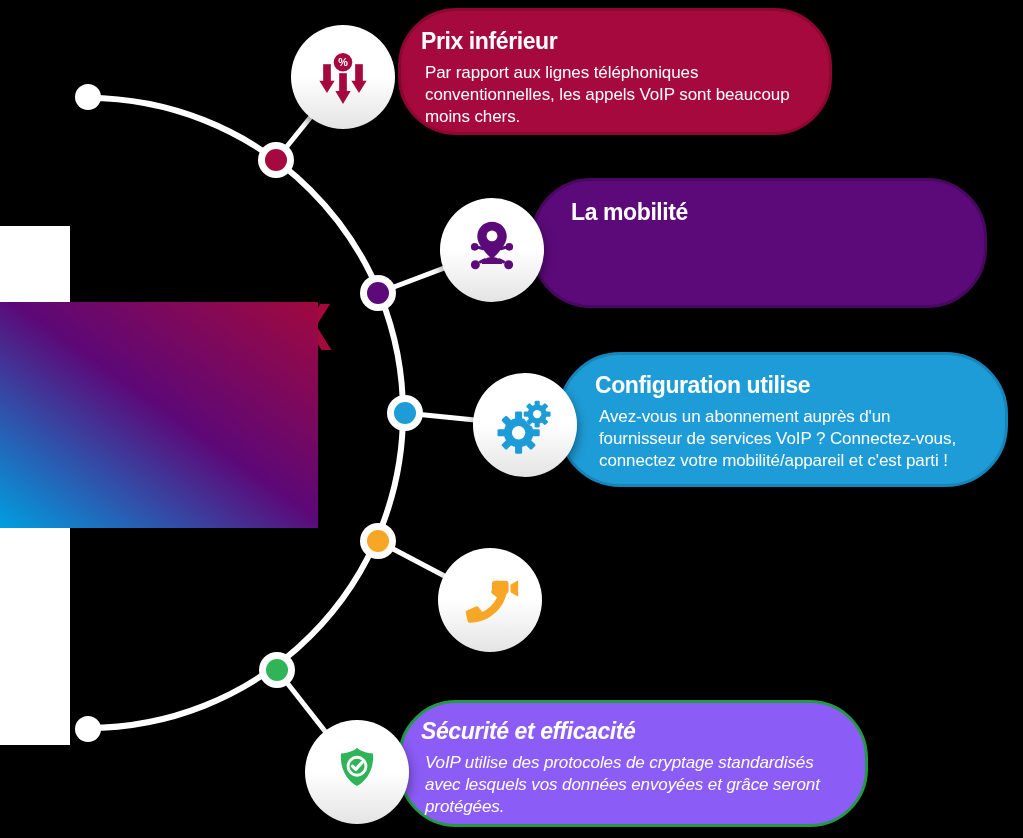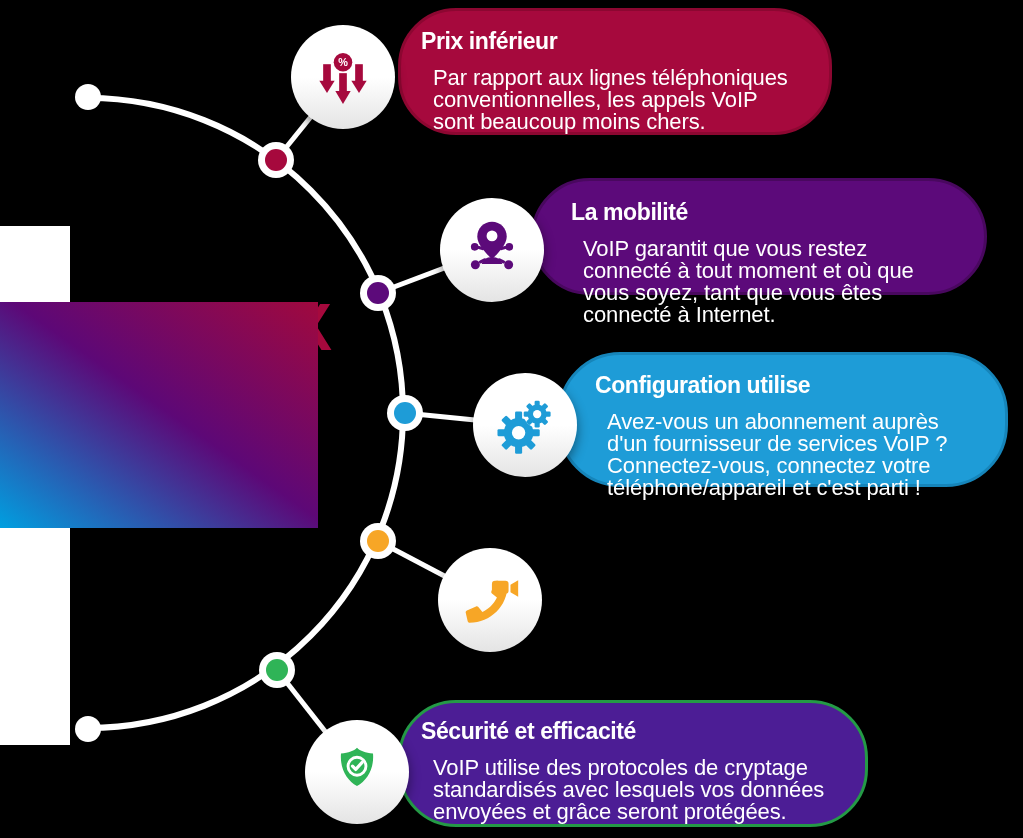--- a/index.html
+++ b/index.html
@@ -12,23 +12,23 @@
   
   .partial-x{position:absolute;left:288px;top:294px;font-size:66px;font-weight:bold;line-height:1;z-index:2;}
   
   .gradient-box{position:absolute;left:0;top:302px;width:318px;height:226px;z-index:3;}
   
   svg.overlay{position:absolute;left:0;top:0;width:1023px;height:838px;z-index:4;}
   
   .card{position:absolute;color:#fff;box-sizing:border-box;z-index:5;
         border:3px solid transparent;box-shadow:0 10px 18px rgba(0,0,0,.55);}
   .card h2{margin:0 0 7px 0;font-size:23px;font-weight:bold;letter-spacing:-0.4px;}
-  .card p{margin:12px;font-size:22px;line-height:22px;letter-spacing:-0.1px;}
+  .card p{margin:4px;font-size:17px;line-height:22px;letter-spacing:-0.1px;}
   .c1{left:398px;top:8px;width:434px;height:127px;border-radius:58px;padding:17px 20px 0 20px;}
-  .c2{left:531px;top:178px;width:456px;height:117px;border-radius:60px;padding:18px 26px 0 37px;}
+  .c2{left:531px;top:178px;width:456px;height:130px;border-radius:60px;padding:18px 26px 0 37px;}
   .c3{left:558px;top:352px;width:450px;height:135px;border-radius:62px;padding:17px 24px 0 34px;}
   .c4{left:517px;top:523px;width:457px;height:124px;border-radius:58px;padding:26px 22px 0 33px;}
   .c5{left:398px;top:700px;width:470px;height:127px;border-radius:58px;padding:15px 22px 0 20px;}
   
   .icon-circle{position:absolute;width:104px;height:104px;border-radius:50%;z-index:6;
      background:linear-gradient(180deg,#ffffff 50%,#e4e4e4 100%);
      box-shadow:0 5px 12px rgba(0,0,0,.45);
      display:flex;align-items:center;justify-content:center;}
   .i1{left:291px;top:25px;}
   .i2{left:440px;top:198px;}
@@ -91,21 +91,20 @@
         <rect x="44" y="44" width="12" height="30"></rect>
           <polygon points="38,72 62,72 50,92"></polygon>
         <circle cx="50" cy="27" r="14.5"></circle>
       </g>
       <text x="50" y="33" text-anchor="middle" font-size="17" font-weight="bold" fill="#ffffff">%</text>
     </svg>
   </div>
 
   <div class="card c2" style="background-color: rgb(92, 10, 122); border-color: rgb(73, 8, 95);">
     <h2>La mobilité</h2>
-    <p>VoIP garantit que vous restez connecté à tout moment et où que vous soyez, tant que vous êtes connecté à Internet.</p>
   </div>
   <div class="icon-circle i2">
     <svg viewBox="0 0 100 100">
       <g style="fill: rgb(92, 10, 122);">
         <path d="M50 6 C37 6 27 16 27 29 C27 45 50 64 50 64 C50 64 73 45 73 29 C73 16 63 6 50 6 Z"></path>
         <path d="M34 72 a16 11 0 0 1 32 0 Z"></path>
         <circle cx="23" cy="45" r="6"></circle>
           <rect x="27" y="43" width="11" height="5" rx="2.5" transform="rotate(15 27 45)"></rect>
         <circle cx="77" cy="45" r="6"></circle>
           <rect x="62" y="43" width="11" height="5" rx="2.5" transform="rotate(-15 73 45)"></rect>
@@ -113,21 +112,21 @@
           <rect x="30" y="67" width="12" height="5" rx="2.5" transform="rotate(-25 30 70)"></rect>
         <circle cx="76" cy="73" r="7"></circle>
           <rect x="58" y="67" width="12" height="5" rx="2.5" transform="rotate(25 70 70)"></rect>
       </g>
       <circle cx="50" cy="28" r="8.5" fill="#ffffff"></circle>
     </svg>
   </div>
 
   <div class="card c3" style="background-color: rgb(30, 156, 215); border-color: rgb(22, 133, 186);">
     <h2>Configuration utilise</h2>
-    <p>Avez-vous un abonnement auprès d'un fournisseur de services VoIP ? Connectez-vous, connectez votre téléphone/appareil et c'est parti !</p>
+    <p>Avez-vous un abonnement auprès d'un fournisseur de services VoIP ? Connectez-vous, connectez votre mobilité/appareil et c'est parti !</p>
   </div>
   <div class="icon-circle i3">
     <svg viewBox="0 0 100 100">
       <g style="fill: rgb(30, 156, 215);">
         <rect x="34.5" y="29" width="11" height="14" rx="2"></rect>
         <rect x="34.5" y="29" width="11" height="14" rx="2" transform="rotate(45 40 62)"></rect>
         <rect x="34.5" y="29" width="11" height="14" rx="2" transform="rotate(90 40 62)"></rect>
         <rect x="34.5" y="29" width="11" height="14" rx="2" transform="rotate(135 40 62)"></rect>
         <rect x="34.5" y="29" width="11" height="14" rx="2" transform="rotate(180 40 62)"></rect>
         <rect x="34.5" y="29" width="11" height="14" rx="2" transform="rotate(225 40 62)"></rect>
@@ -155,21 +154,21 @@
   <div class="icon-circle i4">
     <svg viewBox="0 0 100 100">
       <g style="fill: rgb(247, 166, 38);">
         <path transform="translate(12,20) scale(0.128)" d="M493.4 24.6l-104-24c-11.3-2.6-22.9 3.3-27.5 13.9l-48 112c-4.2 9.8-1.4 21.3 6.9 28l60.6 49.6c-36 76.7-98.9 140.5-177.2 177.2l-49.6-60.6c-6.8-8.3-18.2-11.1-28-6.9l-112 48C3.9 366.5-2 378.1.6 389.4l24 104C27.1 504.2 36.7 512 48 512c256.1 0 464-207.5 464-464 0-11.2-7.7-20.9-18.6-23.4z"></path>
         <rect x="53" y="20" width="26" height="20" rx="5"></rect>
         <polygon points="82,26 94,19 94,45 82,38"></polygon>
       </g>
     </svg>
   </div>
 
-  <div class="card c5" style="background-color: #4c1d95; border-color: rgb(36, 154, 70);">
+  <div class="card c5" style="background-color: #8b5cf6; border-color: rgb(36, 154, 70); font-style: italic;">
     <h2>Sécurité et efficacité</h2>
     <p>VoIP utilise des protocoles de cryptage standardisés avec lesquels vos données envoyées et grâce seront protégées.</p>
   </div>
   <div class="icon-circle i5">
     <svg viewBox="0 0 100 100">
       <g style="fill: rgb(47, 180, 87);">
         <path d="M50 12 C55 17 63 20 75 21 C77 45 66 63 50 72 C34 63 23 45 25 21 C37 20 45 17 50 12 Z"></path>
       </g>
       <circle cx="50" cy="41" r="14" fill="none" stroke="#ffffff" stroke-width="4.5"></circle>
       <path d="M43 41 L48 46 L58 35" fill="none" stroke="#ffffff" stroke-width="5" stroke-linecap="round" stroke-linejoin="round"></path>

